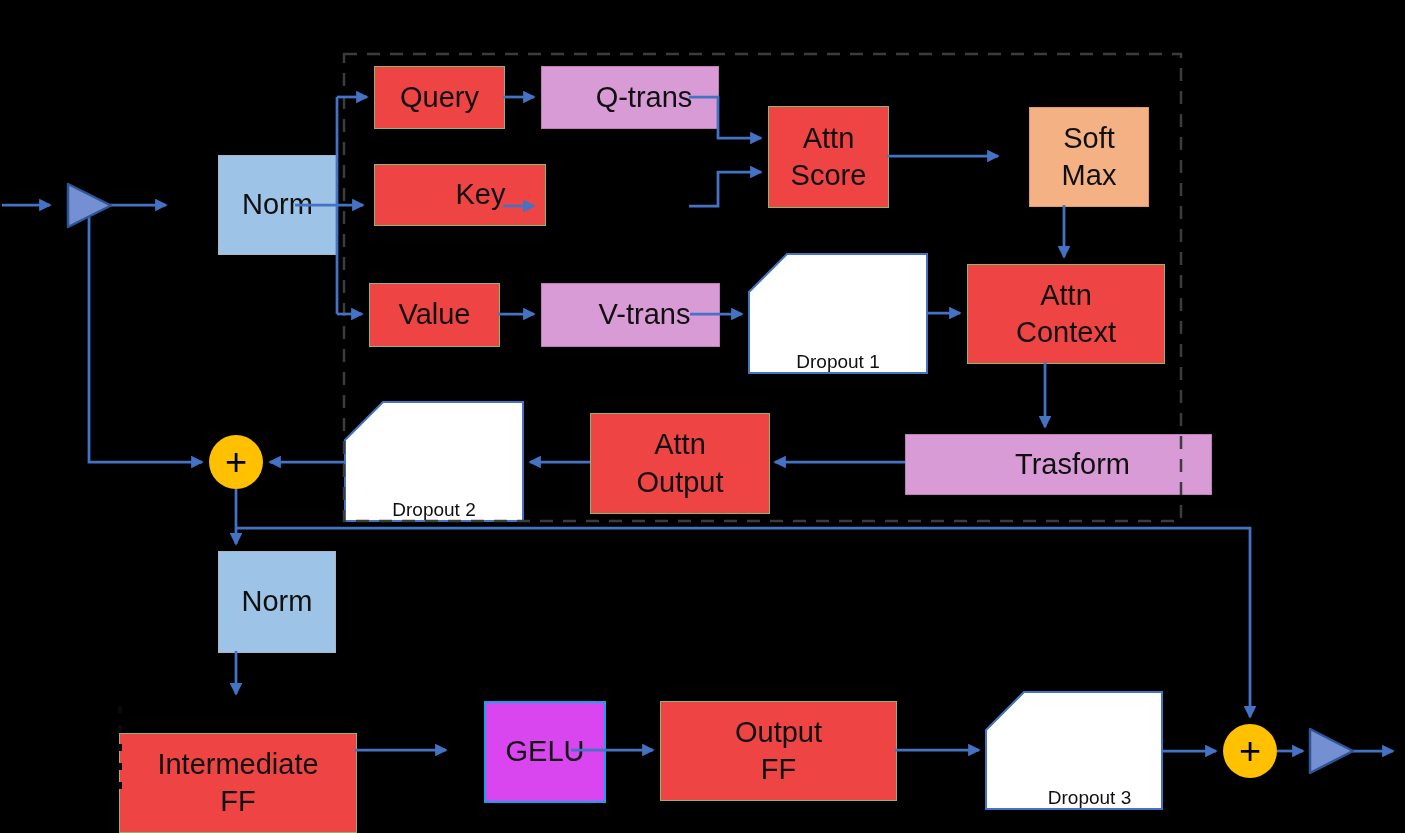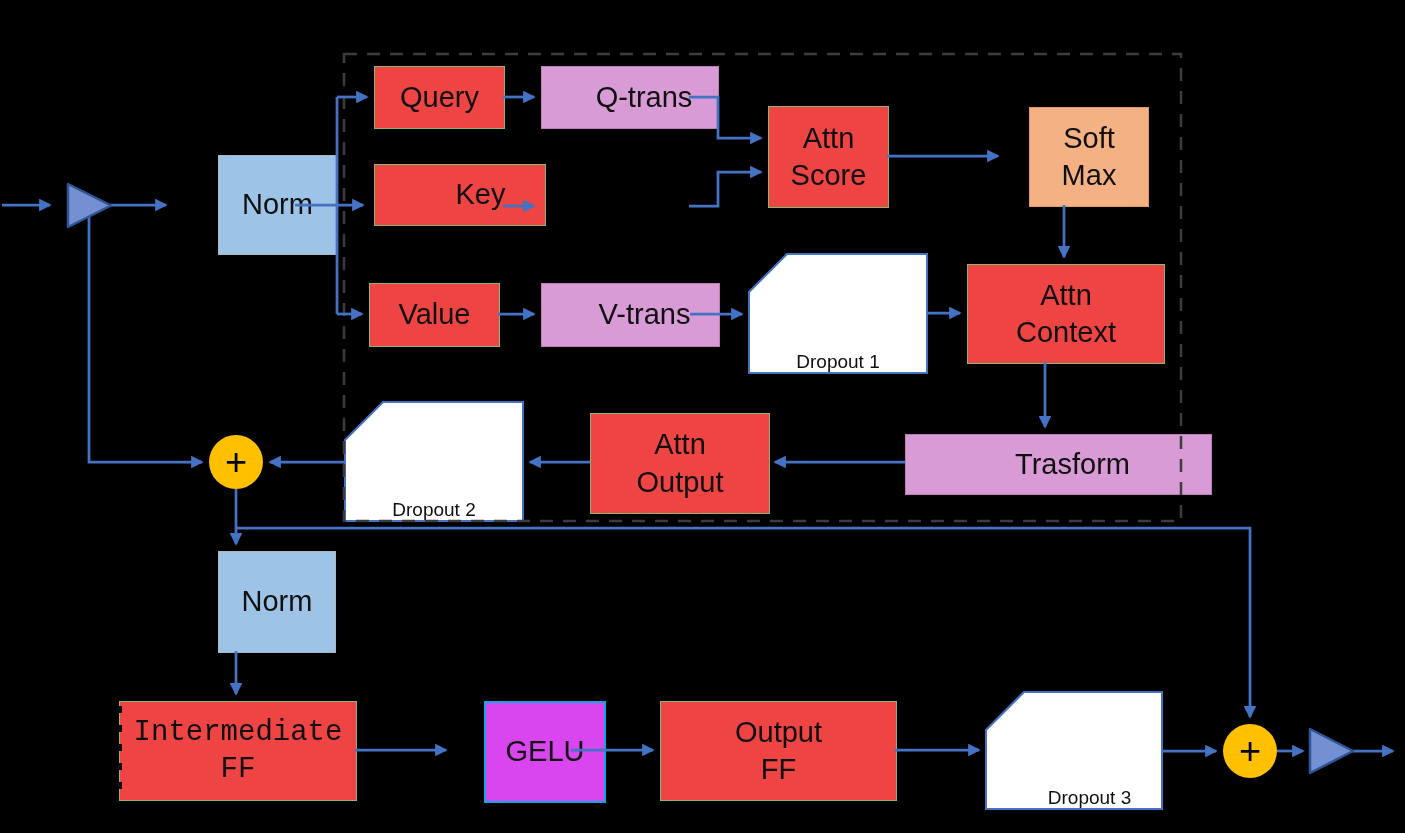--- a/index.html
+++ b/index.html
@@ -35,21 +35,21 @@
   #ktrans     {left:541px;top:176px;width:148px;height:60px;}
   #value      {left:369px;top:283px;width:129px;height:62px;}
   #vtrans     {left:541px;top:283px;width:149px;height:62px;}
   #attnscore  {left:768px;top:106px;width:119px;height:100px;}
   #softmax    {left:1005px;top:107px;width:118px;height:98px;}
   #attncontext{left:967px;top:264px;width:196px;height:98px;}
   #trasform   {left:905px;top:434px;width:277px;height:59px;}
   #attnoutput {left:590px;top:413px;width:178px;height:99px;}
   #sum1       {left:209px;top:435px;}
   #norm2      {left:178px;top:551px;width:116px;height:100px;}
-  #interff    {left:119px;top:701px;width:236px;height:98px;font-family:Liberation Mono, monospace;}
+  #interff    {left:119px;top:733px;width:236px;height:98px;}
   #gelu       {left:453px;top:701px;width:118px;height:98px;}
   #outputff   {left:660px;top:701px;width:235px;height:98px;}
   #sum2       {left:1223px;top:724px;}
   #dlabel1    {left:749px;top:254px;width:178px;height:119px;}
   #dlabel2    {left:345px;top:402px;width:178px;height:119px;}
   #dlabel3    {left:986px;top:692px;width:207px;height:117px;}
 </style>
 </head>
 <body>
 

